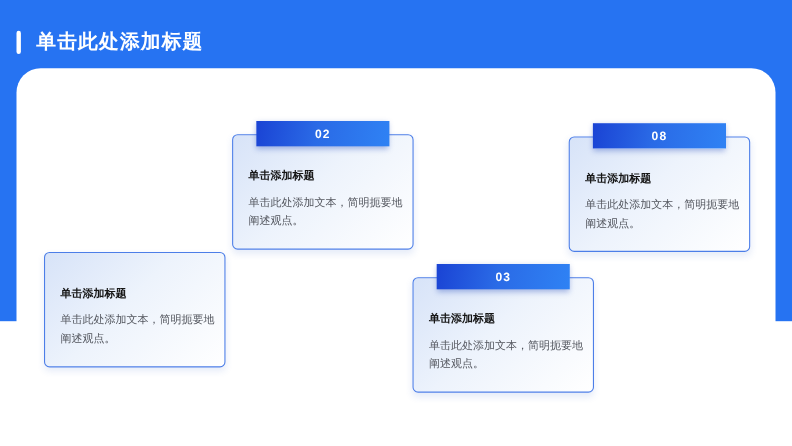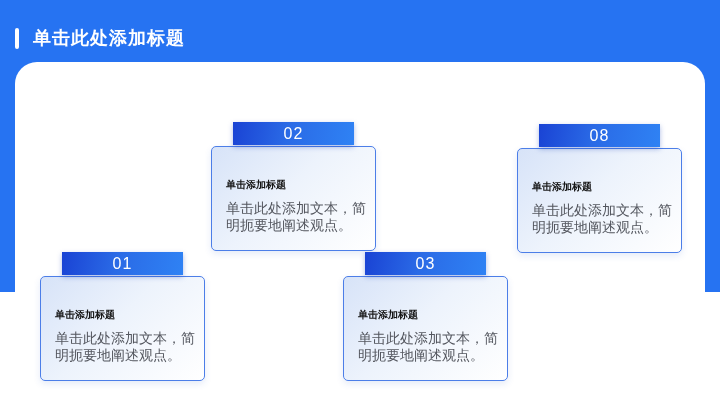--- a/index.html
+++ b/index.html
@@ -51,33 +51,33 @@
     border-radius: 22px;
   }
 
   
   .card {
     position: absolute;
     width: 165px;
   }
   .card-01 { left: 25px;  top: 178px; }
   .card-02 { left: 196px; top: 48px;  }
-  .card-03 { left: 328px; top: 178px; }
+  .card-03 { left: 360px; top: 178px; }
   .card-04 { left: 502px; top: 50px;  }
 
   .badge {
     position: relative;
     z-index: 2;
     width: 121px;
     height: 23px;
-    margin: 12px auto;
+    margin: 0 auto;
     background: linear-gradient(100deg, #1a43d4 0%, #2a6ae6 45%, #2f82f4 100%);
     color: #ffffff;
-    font-size: 16px;
-    font-weight: 400;
+    font-size: 11px;
+    font-weight: 700;
     letter-spacing: 1px;
     display: flex;
     align-items: center;
     justify-content: center;
     box-shadow: 0 2px 5px rgba(20, 60, 180, 0.35);
   }
 
   .card-box {
     position: relative;
     z-index: 1;
@@ -90,39 +90,38 @@
     box-shadow: 0 3px 7px rgba(40, 90, 200, 0.12);
   }
   .card-title {
     font-size: 10px;
     font-weight: 700;
     color: #151515;
     line-height: 16px;
   }
   .card-body {
     margin-top: 7px;
-    font-size: 14px;
+    font-size: 10px;
     line-height: 17px;
     color: #53565e;
   }
 </style>
 </head>
 <body>
 
 <div class="slide">
 
   <div class="header">
     <div class="accent-bar"></div>
     <div class="header-title">单击此处添加标题</div>
   </div>
 
   <div class="panel">
 
     <div class="card card-01">
-      <div class="badge">01</div>
       <div class="card-box">
         <div class="card-title">单击添加标题</div>
         <div class="card-body">单击此处添加文本，简明扼要地阐述观点。</div>
       </div>
     </div>
 
     <div class="card card-02">
       <div class="badge">02</div>
       <div class="card-box">
         <div class="card-title">单击添加标题</div>

